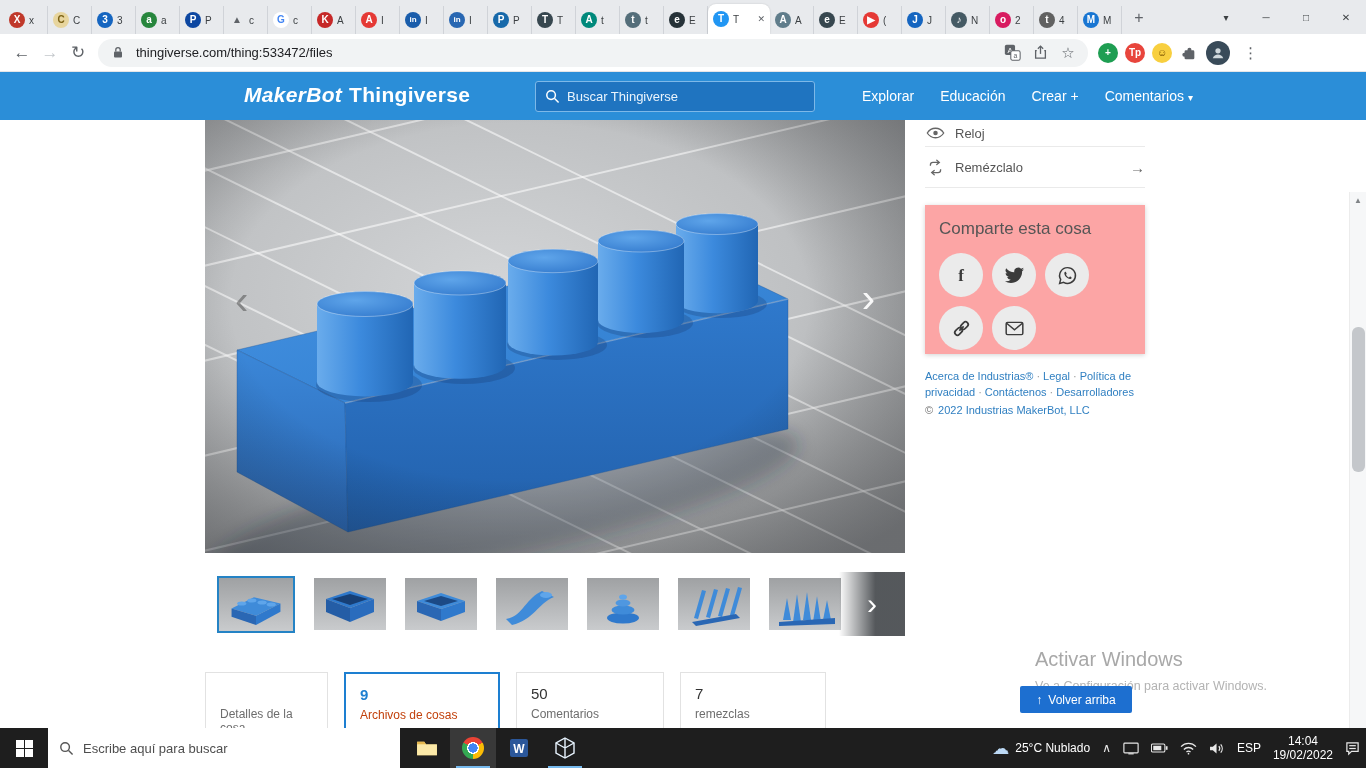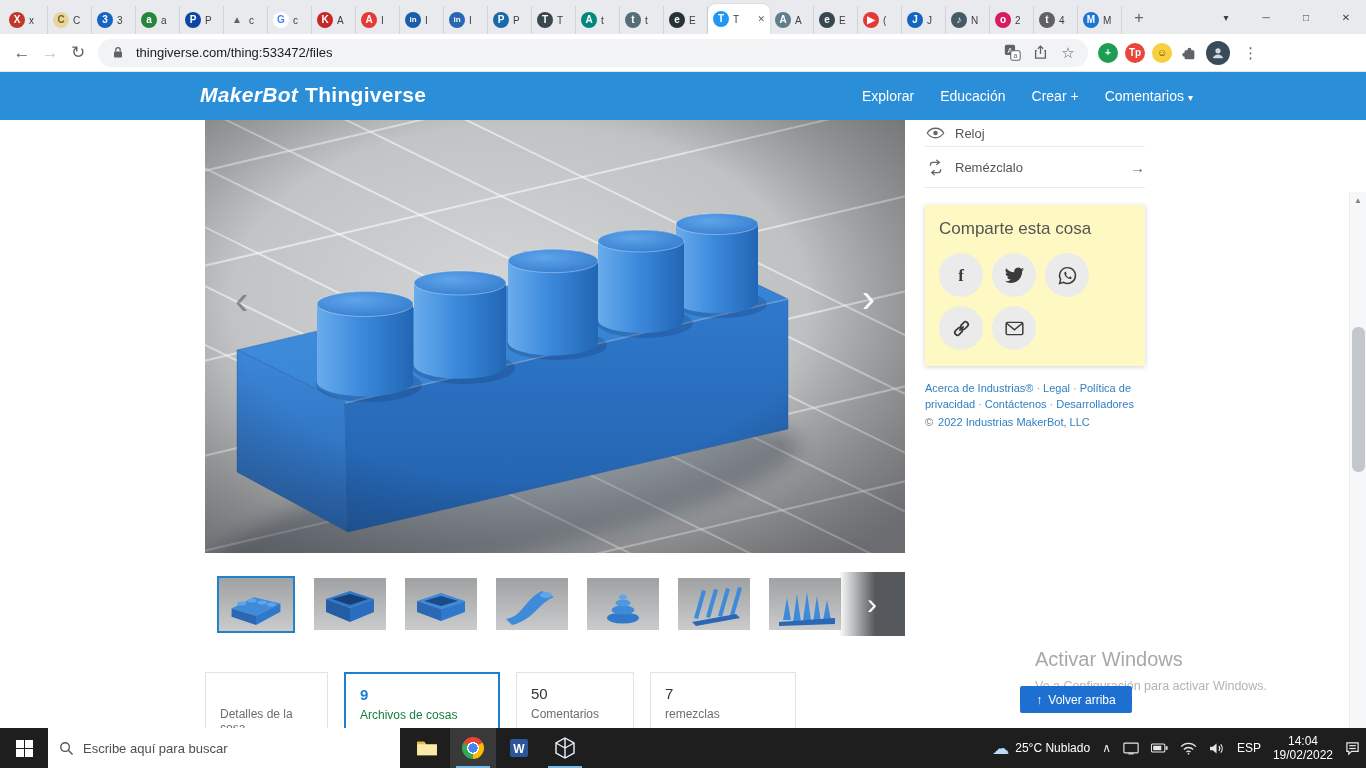--- a/index.html
+++ b/index.html
@@ -27,21 +27,21 @@
   .url { font-size:13px; color:#202124; flex:1; }
   .obicon { width:20px; height:20px; display:flex; align-items:center; justify-content:center; color:#5f6368; font-size:15px; cursor:pointer; }
   .extrow { display:flex; align-items:center; gap:7px; margin-left:10px; }
   .extbadge { width:20px; height:20px; border-radius:50%; font-size:10px; font-weight:bold; display:flex; align-items:center; justify-content:center; cursor:pointer; }
   .avatar { width:24px; height:24px; border-radius:50%; background:#394b59; display:flex; align-items:center; justify-content:center; cursor:pointer; }
   .menudots { font-size:15px; color:#5f6368; padding:0 6px; cursor:pointer; }
 
   
   .tvheader { position:absolute; top:72px; left:0; width:1366px; height:48px; background:#2b8ed8; }
   .tvlogo { position:absolute; left:200px; top:11px; color:#fff; font-size:21px; font-weight:bold; letter-spacing:.3px; cursor:pointer; }
-  .tvlogo .mb { font-style:italic; margin-right:7px; }
+  .tvlogo .mb { font-style:italic; margin-right:7px;margin-left:44px; }
   .tvsearch { position:absolute; left:535px; top:9px; width:280px; height:31px; background:#1f74c0; border:1px solid #7db8e8; border-radius:3px; display:flex; align-items:center; padding:0 9px; gap:7px; }
   .tvsearch input { background:transparent; border:none; outline:none; color:#fff; font-size:13px; width:220px; font-family:"Liberation Sans",sans-serif; }
   .tvsearch input::placeholder { color:#eaf4fc; }
   .tvnav { position:absolute; left:862px; top:0; height:48px; display:flex; align-items:center; gap:26px; color:#fff; font-size:14px; }
   .tvnav span { cursor:pointer; white-space:nowrap; }
   .caret { font-size:10px; margin-left:4px; }
 
   
   .page { position:absolute; top:120px; left:0; width:1366px; height:608px; background:#fff; overflow:hidden; }
 
@@ -52,42 +52,42 @@
   .thumbs { position:absolute; left:205px; top:452px; width:700px; height:64px; display:flex; align-items:center; gap:19px; padding-left:12px; }
   .thumb { width:72px; height:52px; background:linear-gradient(#9fa1a3,#c9cbcd); cursor:pointer; flex:0 0 auto; }
   .thumb.selected { width:78px; height:57px; border:2px solid #2483c5; }
   .thumbs-more { position:absolute; right:0; top:0; width:66px; height:64px; background:linear-gradient(90deg, rgba(60,64,68,0), rgba(55,59,63,.85) 55%); display:flex; align-items:center; justify-content:center; color:#fff; font-size:30px; cursor:pointer; }
 
   
   .stats { position:absolute; left:205px; top:552px; display:flex; gap:16px; }
   .statbox { height:70px; background:#fff; border:1px solid #e2e2e2; padding:12px 14px 0 14px; cursor:pointer; }
   .statbox:nth-child(1){ width:123px; }
   .statbox:nth-child(2){ width:156px; }
-  .statbox:nth-child(3){ width:118px; }
+  .statbox:nth-child(3){ width:148px; }
   .statbox:nth-child(4){ width:146px; }
   .statbox:nth-child(5){ width:112px; }
   .statbox .count { font-size:15px; color:#333; height:19px; margin-bottom:3px; }
   .statbox .slabel { font-size:12px; color:#6d6d6d; }
   .statbox.active { border:2px solid #1d7fd1; }
   .statbox.active .count { color:#1d7fd1; font-weight:bold; }
-  .statbox.active .slabel { color:#15803d; }
+  .statbox.active .slabel { color:#c2410c; }
 
   .backtotop { position:absolute; left:1020px; top:566px; width:112px; height:27px; background:#1d6fd0; color:#fff; font-size:12px; display:flex; align-items:center; justify-content:center; gap:6px; border:none; border-radius:2px; cursor:pointer; z-index:3; font-family:"Liberation Sans",sans-serif; }
   .watermark { position:absolute; left:1035px; top:528px; z-index:2; color:#a8a8a8; }
   .watermark .w1 { font-size:20px; }
   .watermark .w2 { font-size:12.5px; color:#b3b3b3; margin-top:8px; white-space:nowrap; }
 
   
   .sidebar { position:absolute; left:925px; top:0; width:220px; }
   .srow { display:flex; align-items:center; gap:10px; height:41px; border-bottom:1px solid #eaeaea; color:#555; font-size:13px; cursor:pointer; }
   .srow:first-child { height:27px; }
   .srow .rowarrow { margin-left:auto; font-size:15px; color:#666; }
   .sicon { width:20px; display:flex; justify-content:center; }
   .tipbtn { margin-top:11px; width:100%; height:29px; background:#2483c5; color:#fff; border:none; border-radius:2px; font-size:12.5px; display:flex; align-items:center; justify-content:center; gap:8px; cursor:pointer; font-family:"Liberation Sans",sans-serif; }
-  .sharecard { margin-top:17px; background:#fef9c3; box-shadow:0 1px 5px rgba(0,0,0,.18); padding:14px 14px 16px 14px; }
+  .sharecard { margin-top:17px; background:#fca5a5; box-shadow:0 1px 5px rgba(0,0,0,.18); padding:14px 14px 4px 14px; }
   .sharecard h3 { font-size:17px; color:#555; font-weight:normal; margin-bottom:14px; }
   .socialrow { display:flex; flex-wrap:wrap; gap:9px; }
   .soc { width:44px; height:44px; border-radius:50%; background:#ebebeb; display:flex; align-items:center; justify-content:center; cursor:pointer; }
   .sfooter { margin-top:14px; font-size:11px; line-height:16px; color:#999; }
   .sfooter .link { color:#2f7fc1; cursor:pointer; }
   .sfooter .sep { color:#999; margin:0 3px; }
   .copyline { margin-top:2px; font-size:11px; }
   .copyline .csym { color:#777; margin-right:5px; }
   .copyline .ctext { color:#2f7fc1; cursor:pointer; }
 
@@ -282,20 +282,29 @@
             <path d="M2 14c1-3.2 3.4-4.4 6-4.4s5 1.2 6 4.4z"></path>
           </svg>
       </span>
       <span class="menudots">⋮</span>
     </div>
   </div>
 
   <div class="tvheader">
     <div class="tvlogo">
       <span class="mb">MakerBot</span><span>Thingiverse</span>
+    </div>
+    <div class="tvsearch">
+      <span>
+        <svg width="15" height="15" viewBox="0 0 16 16" stroke="#fff" stroke-width="1.6" fill="none">
+            <circle cx="6.5" cy="6.5" r="4.6"></circle>
+            <path d="M10.2 10.2L14.5 14.5"></path>
+          </svg>
+      </span>
+      <input type="text" placeholder="Buscar Thingiverse" style="">
     </div>
     <div class="tvnav">
       <span>Explorar</span>
       <span>Educación</span>
       <span><span>Crear</span> <span>+</span></span>
       <span><span>Comentarios</span><span class="caret">▾</span></span>
     </div>
   </div>
 
   <div class="page">

